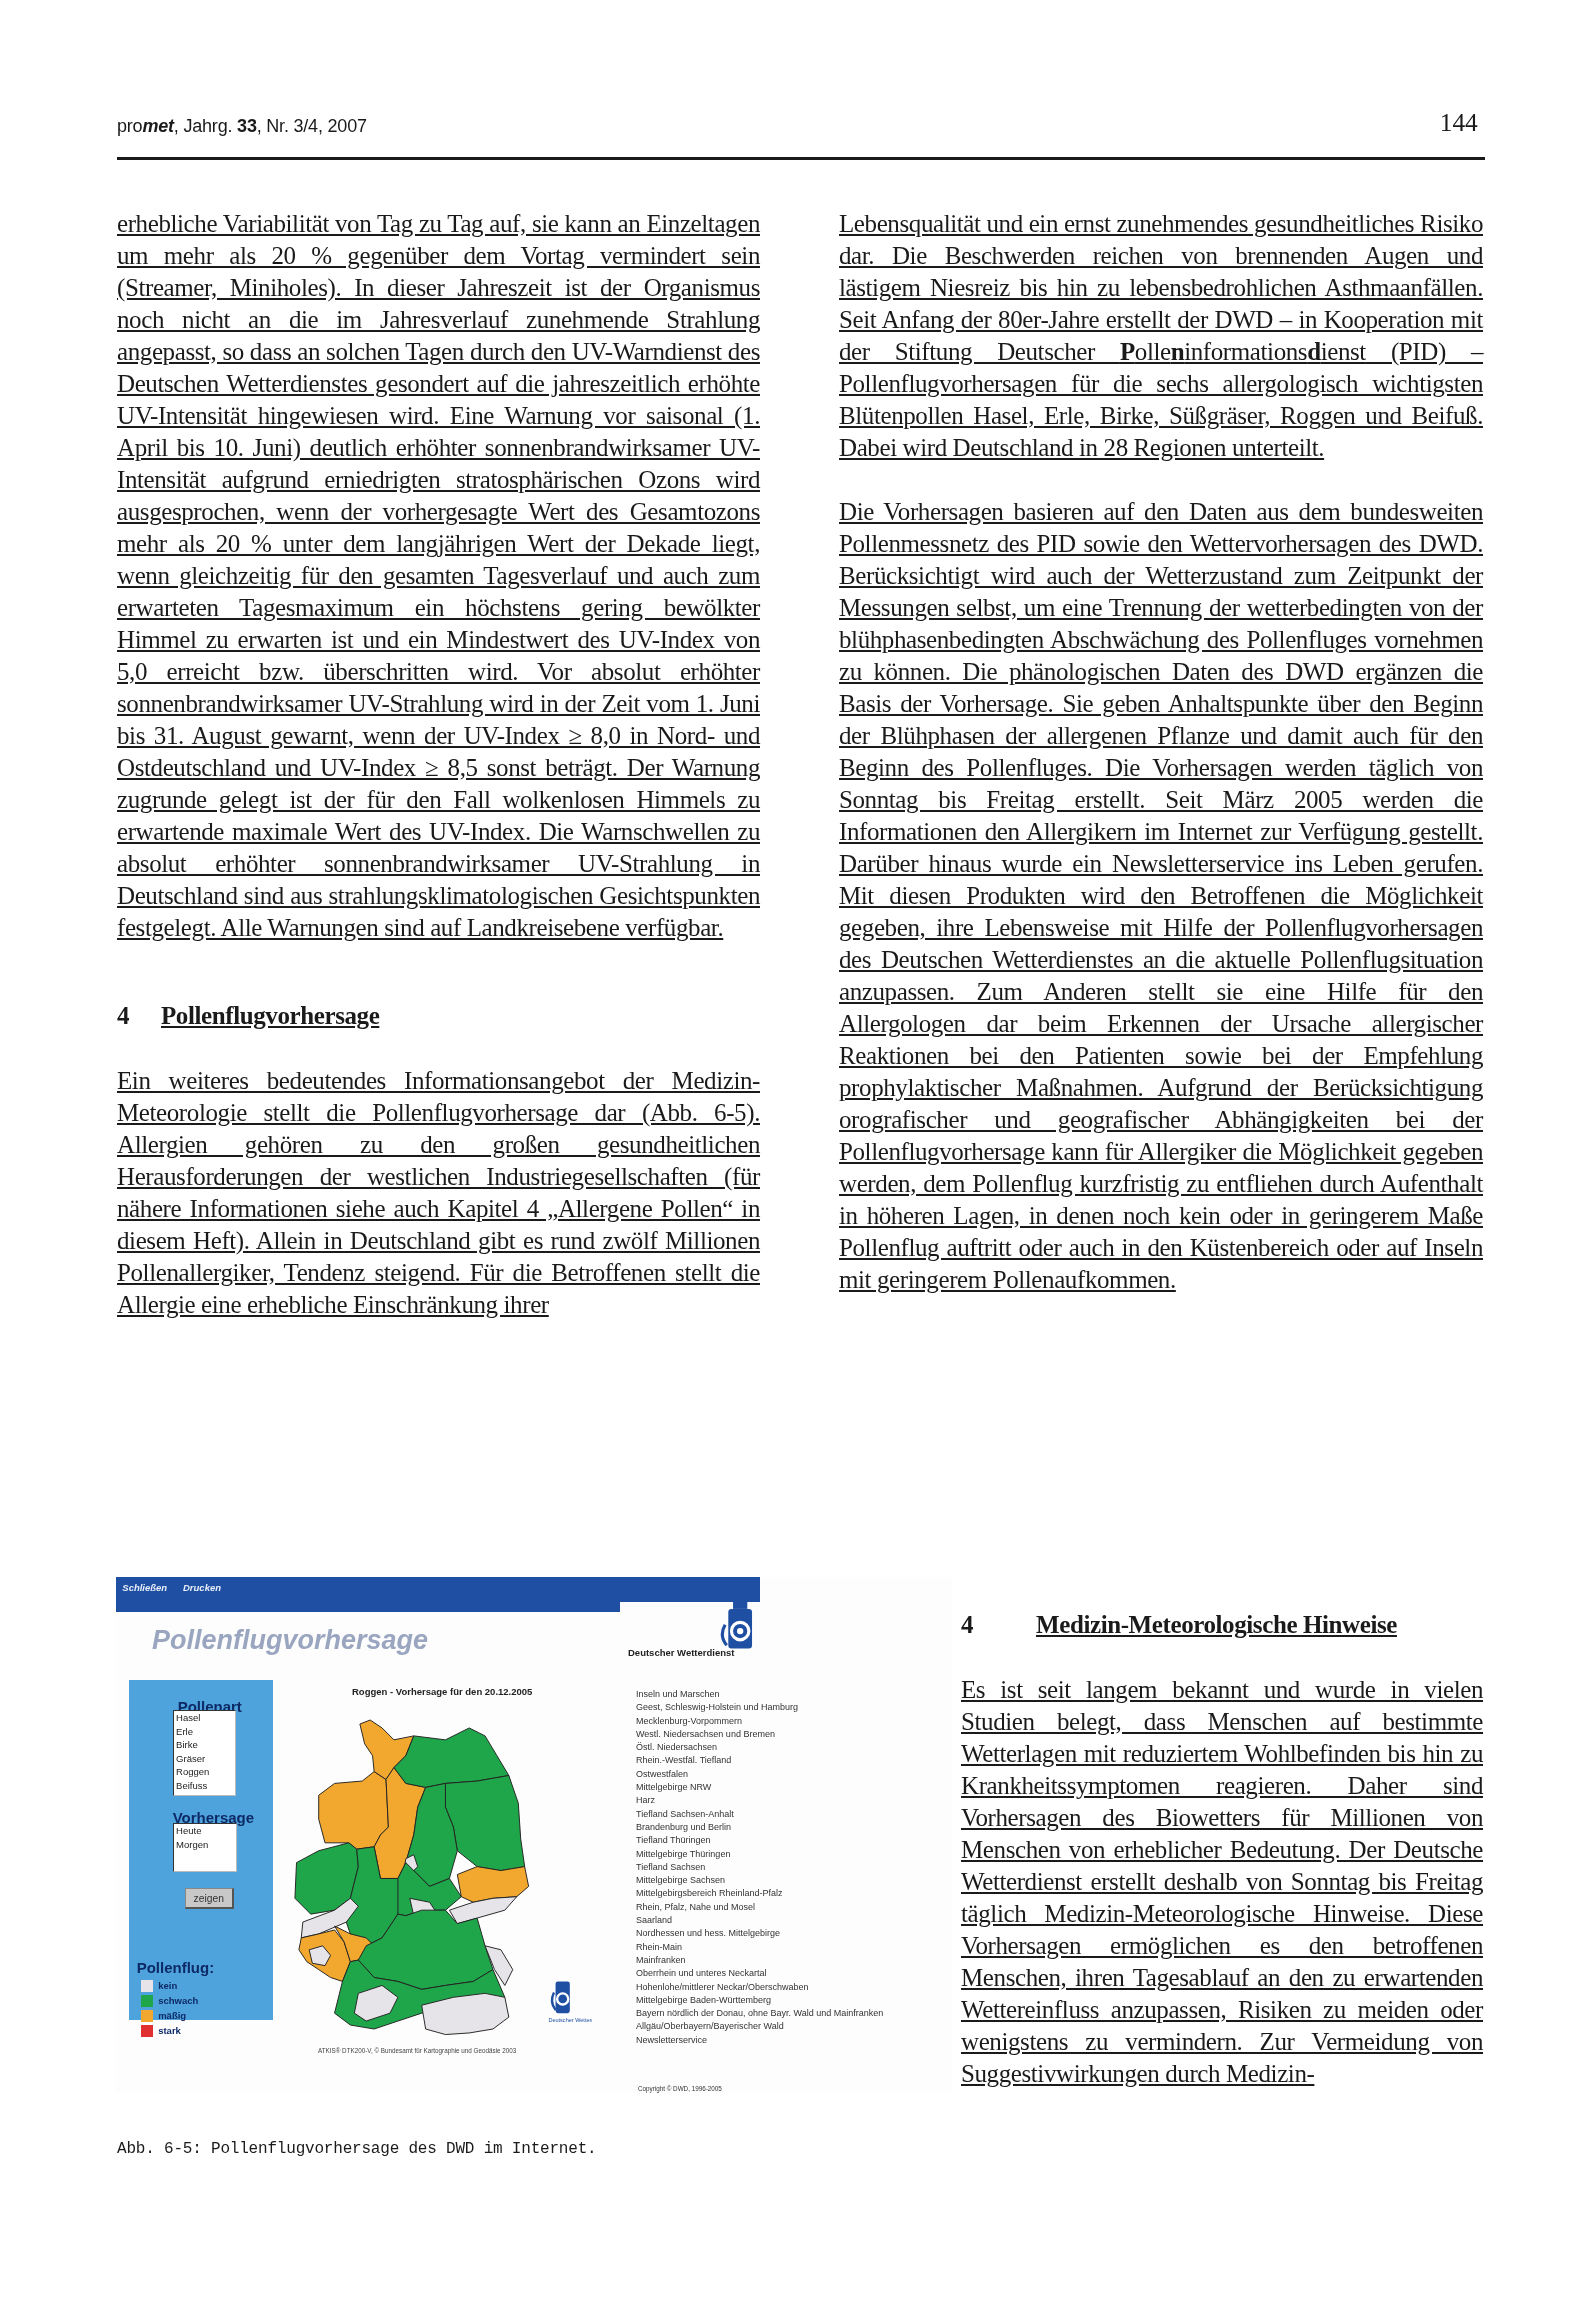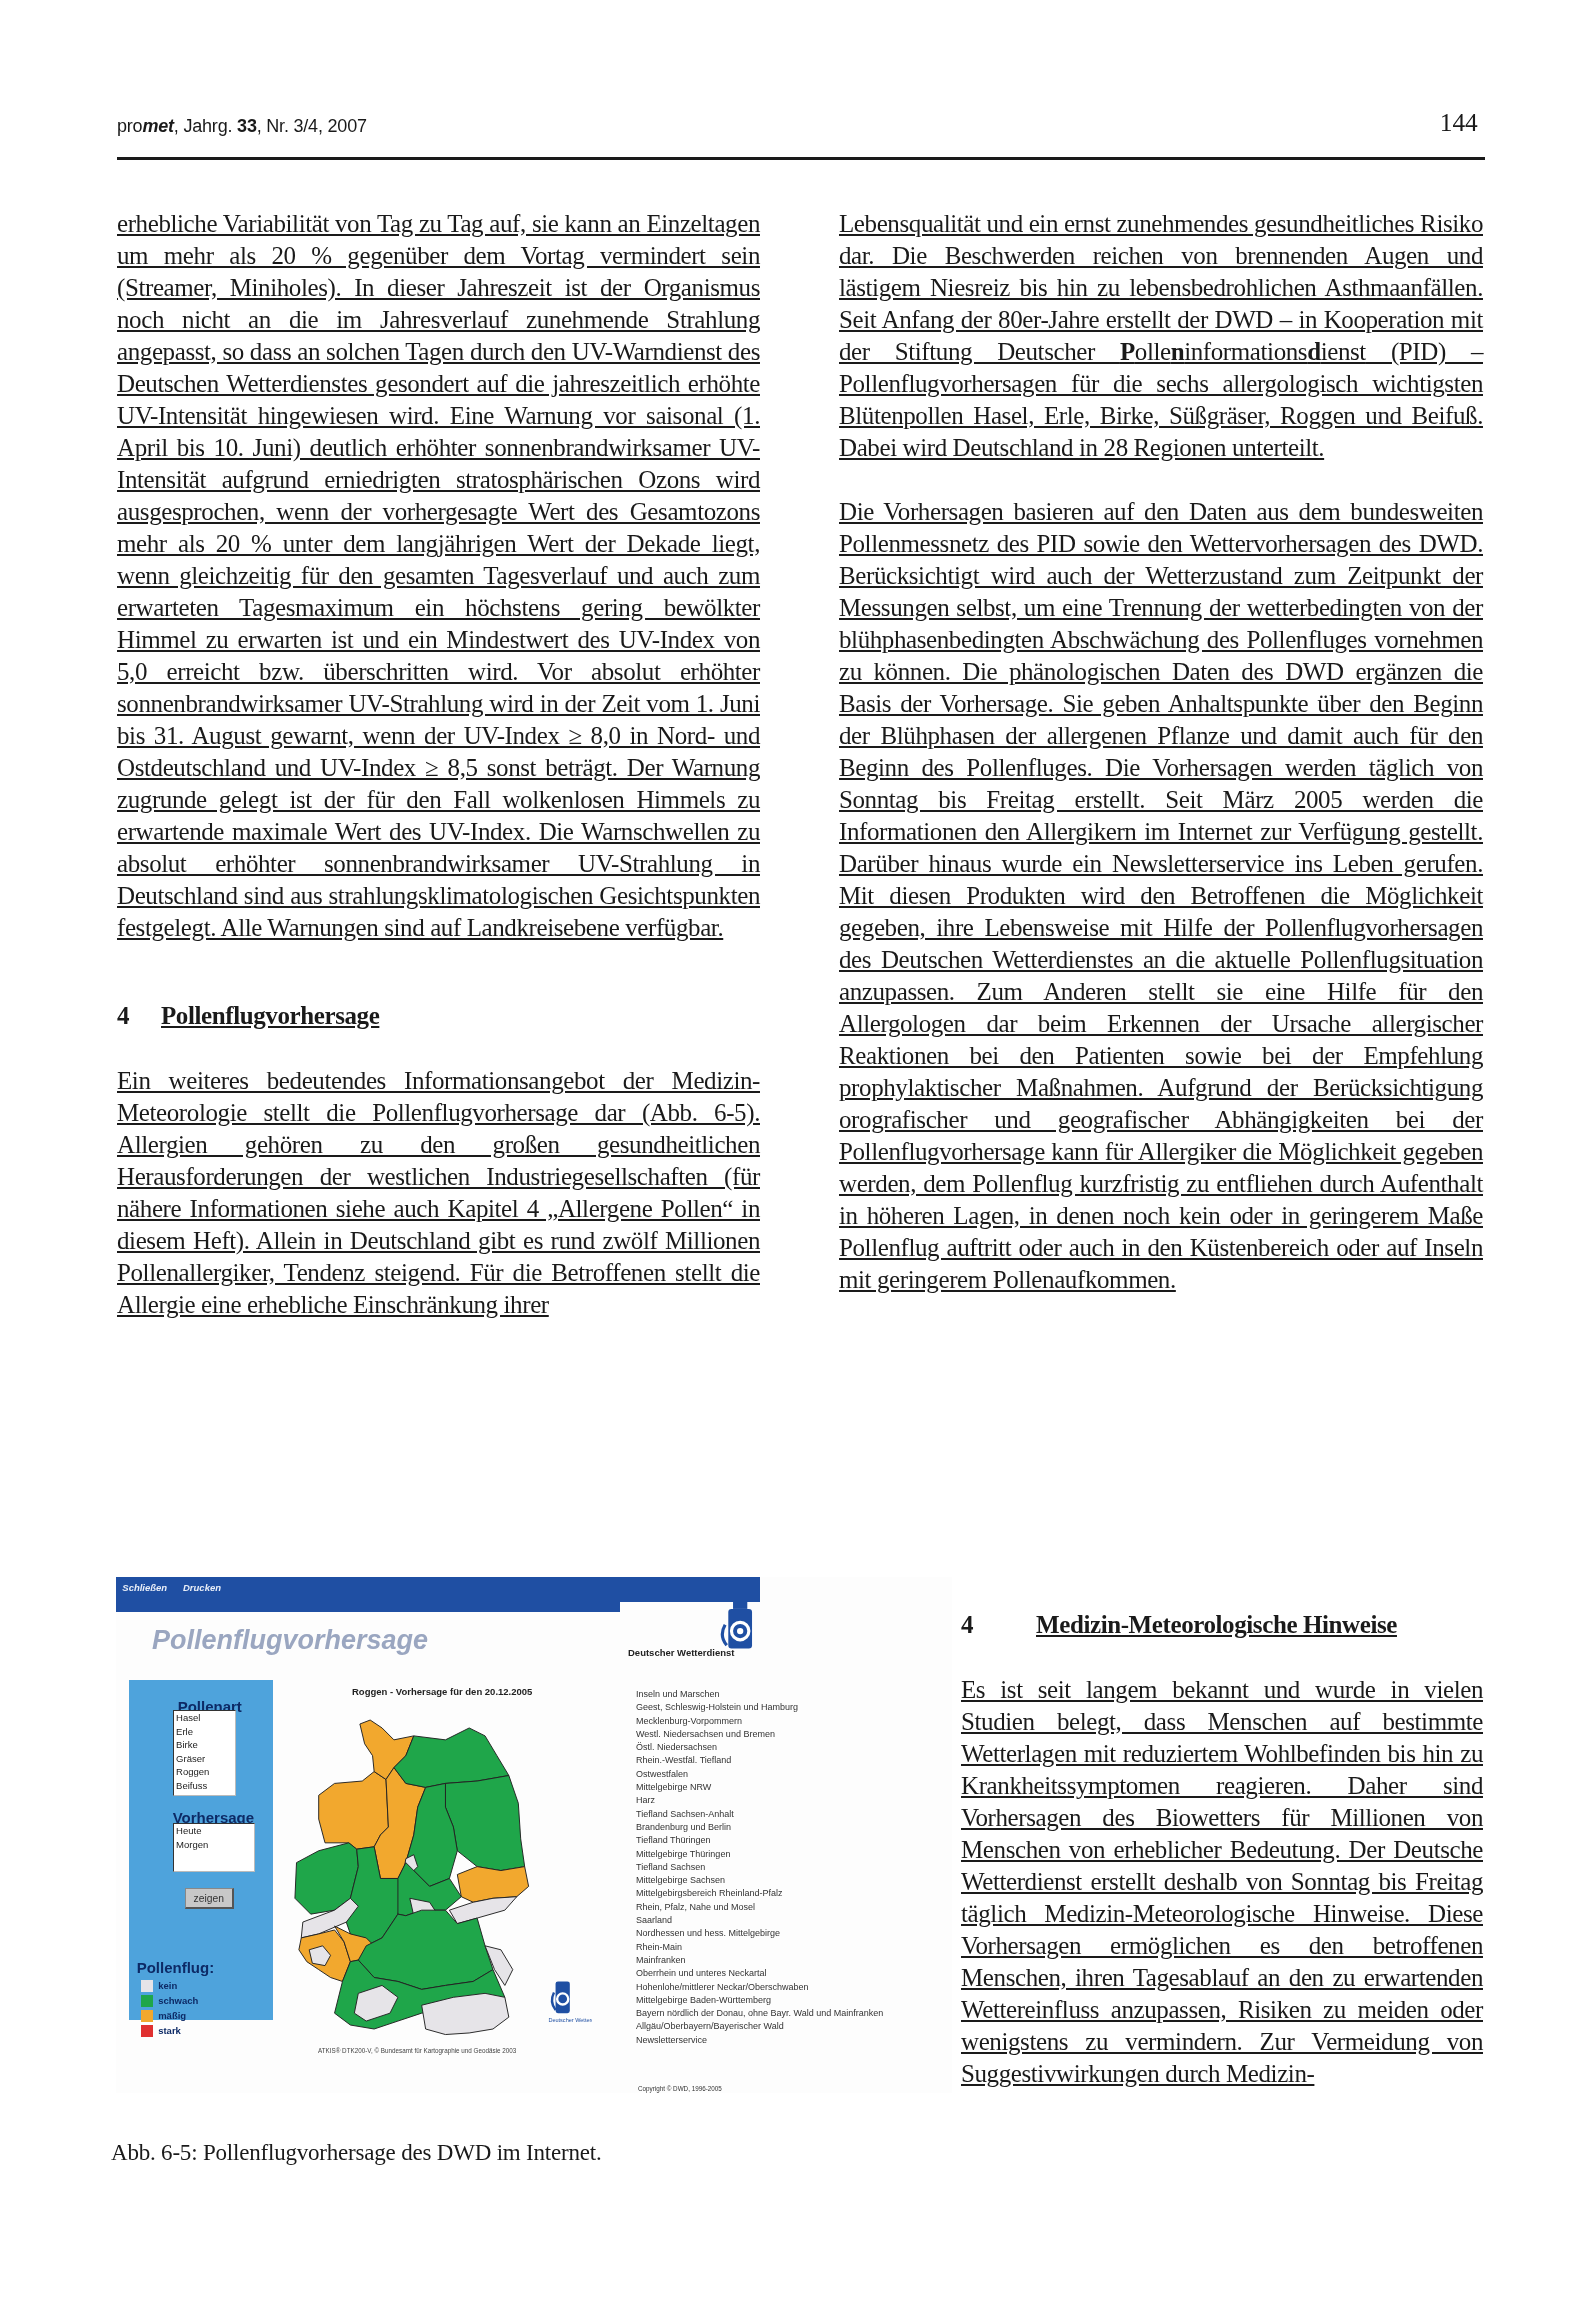--- a/index.html
+++ b/index.html
@@ -44,21 +44,21 @@
   .fig-btn { position: absolute; left: 56px; top: 208px; width: 49px; height: 20.6px; background: #c8c8c8; border: 0.8px solid #888;
              border-bottom: 2.4px solid #555; border-right: 2.4px solid #555; font-size: 10.3px; color: #333; text-align: center; line-height: 19px; box-sizing: border-box; }
   .legend-row { position: absolute; left: 12.7px; font-size: 9.5px; font-weight: bold; color: #0d2a66; }
   .legend-sw { display: inline-block; width: 12px; height: 12px; vertical-align: middle; margin-right: 4.8px; }
 
   .fig-maptitle { position: absolute; left: 236px; top: 109px; font-size: 9.5px; font-weight: bold; color: #222; }
   .fig-map { position: absolute; left: 171px; top: 131px; width: 305px; height: 337px; }
   .fig-attr { position: absolute; left: 202px; top: 470px; font-size: 6.3px; color: #444; }
   .fig-regions { position: absolute; left: 520px; top: 111px; font-size: 9px; line-height: 13.3px; color: #333; }
   .fig-copy { position: absolute; left: 522px; top: 508px; font-size: 6.3px; color: #333; }
-  .fig-caption { position: absolute; left: 111px; top: 2140px; font-family: Liberation Serif, serif; font-size: 23px; letter-spacing: -0.2px; }
+  .fig-caption { position: absolute; left: 117px; top: 2140px; font-family: Liberation Mono, monospace; font-size: 16px; letter-spacing: -0.2px; }
 </style>
 </head>
 <body>
 
 <div class="hdr">
   <div class="hdr-left">
     <span>pro</span><i>met</i><span>, Jahrg. </span><b>33</b><span>, Nr. 3/4, 2007</span>
   </div>
   <div class="hdr-page">144</div>
 </div>
@@ -101,21 +101,21 @@
     <div class="fig-lbl" style="left:49px; top:17.5px">Pollenart</div>
     <div class="fig-list" style="left:44px; top:30px; width:63px; height:86px">
       <div>Hasel</div>
       <div>Erle</div>
       <div>Birke</div>
       <div>Gräser</div>
       <div>Roggen</div>
       <div>Beifuss</div>
     </div>
     <div class="fig-lbl" style="left:44px; top:129px">Vorhersage</div>
-    <div class="fig-list" style="left:44px; top:143px; width:82px; height:49px">
+    <div class="fig-list" style="left:44px; top:143px; width:64px; height:49px">
       <div>Heute</div>
       <div>Morgen</div>
     </div>
     <div class="fig-btn">zeigen</div>
     <div class="fig-lbl" style="left:8px; top:279px">Pollenflug:</div>
     <div class="legend-row" style="top:300px"><span class="legend-sw" style="background: rgb(230, 228, 232);"></span><span>kein</span></div>
     <div class="legend-row" style="top:315px"><span class="legend-sw" style="background: rgb(31, 166, 74);"></span><span>schwach</span></div>
     <div class="legend-row" style="top:330px"><span class="legend-sw" style="background: rgb(242, 168, 46);"></span><span>mäßig</span></div>
     <div class="legend-row" style="top:345px"><span class="legend-sw" style="background: rgb(224, 48, 48);"></span><span>stark</span></div>
   </div>

